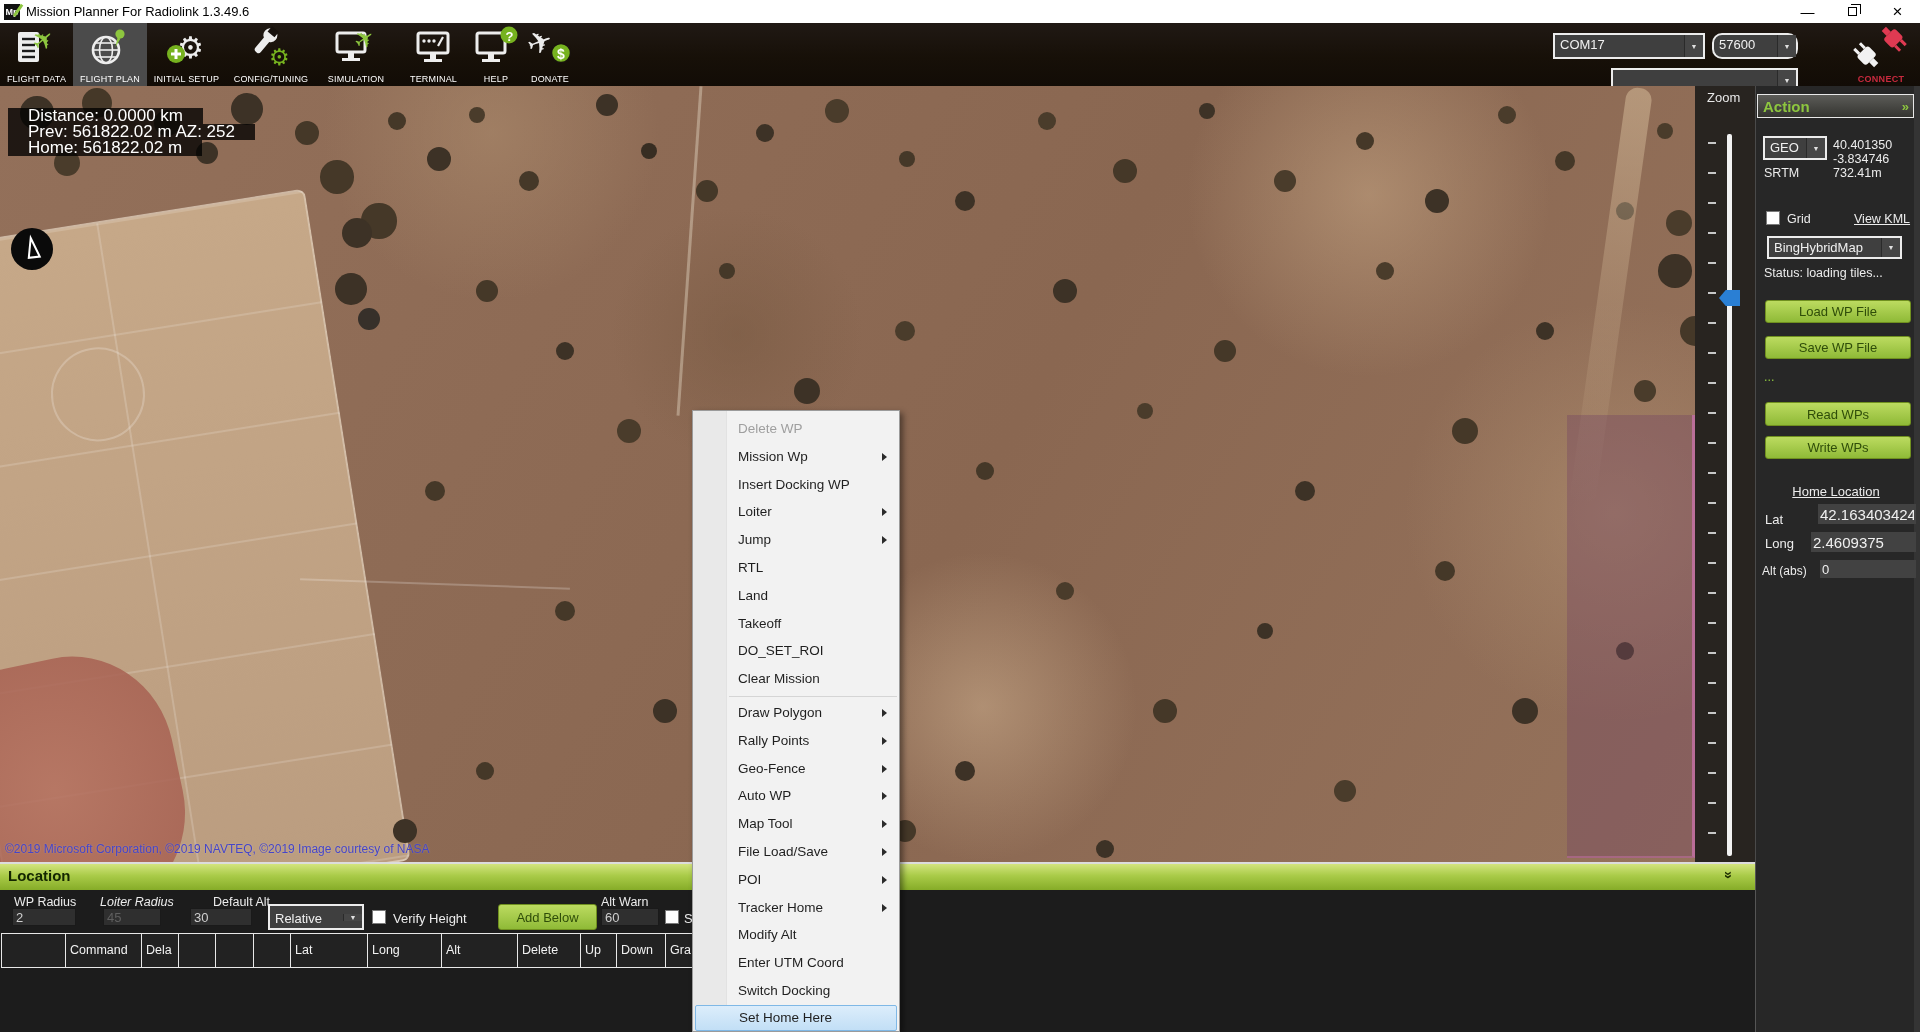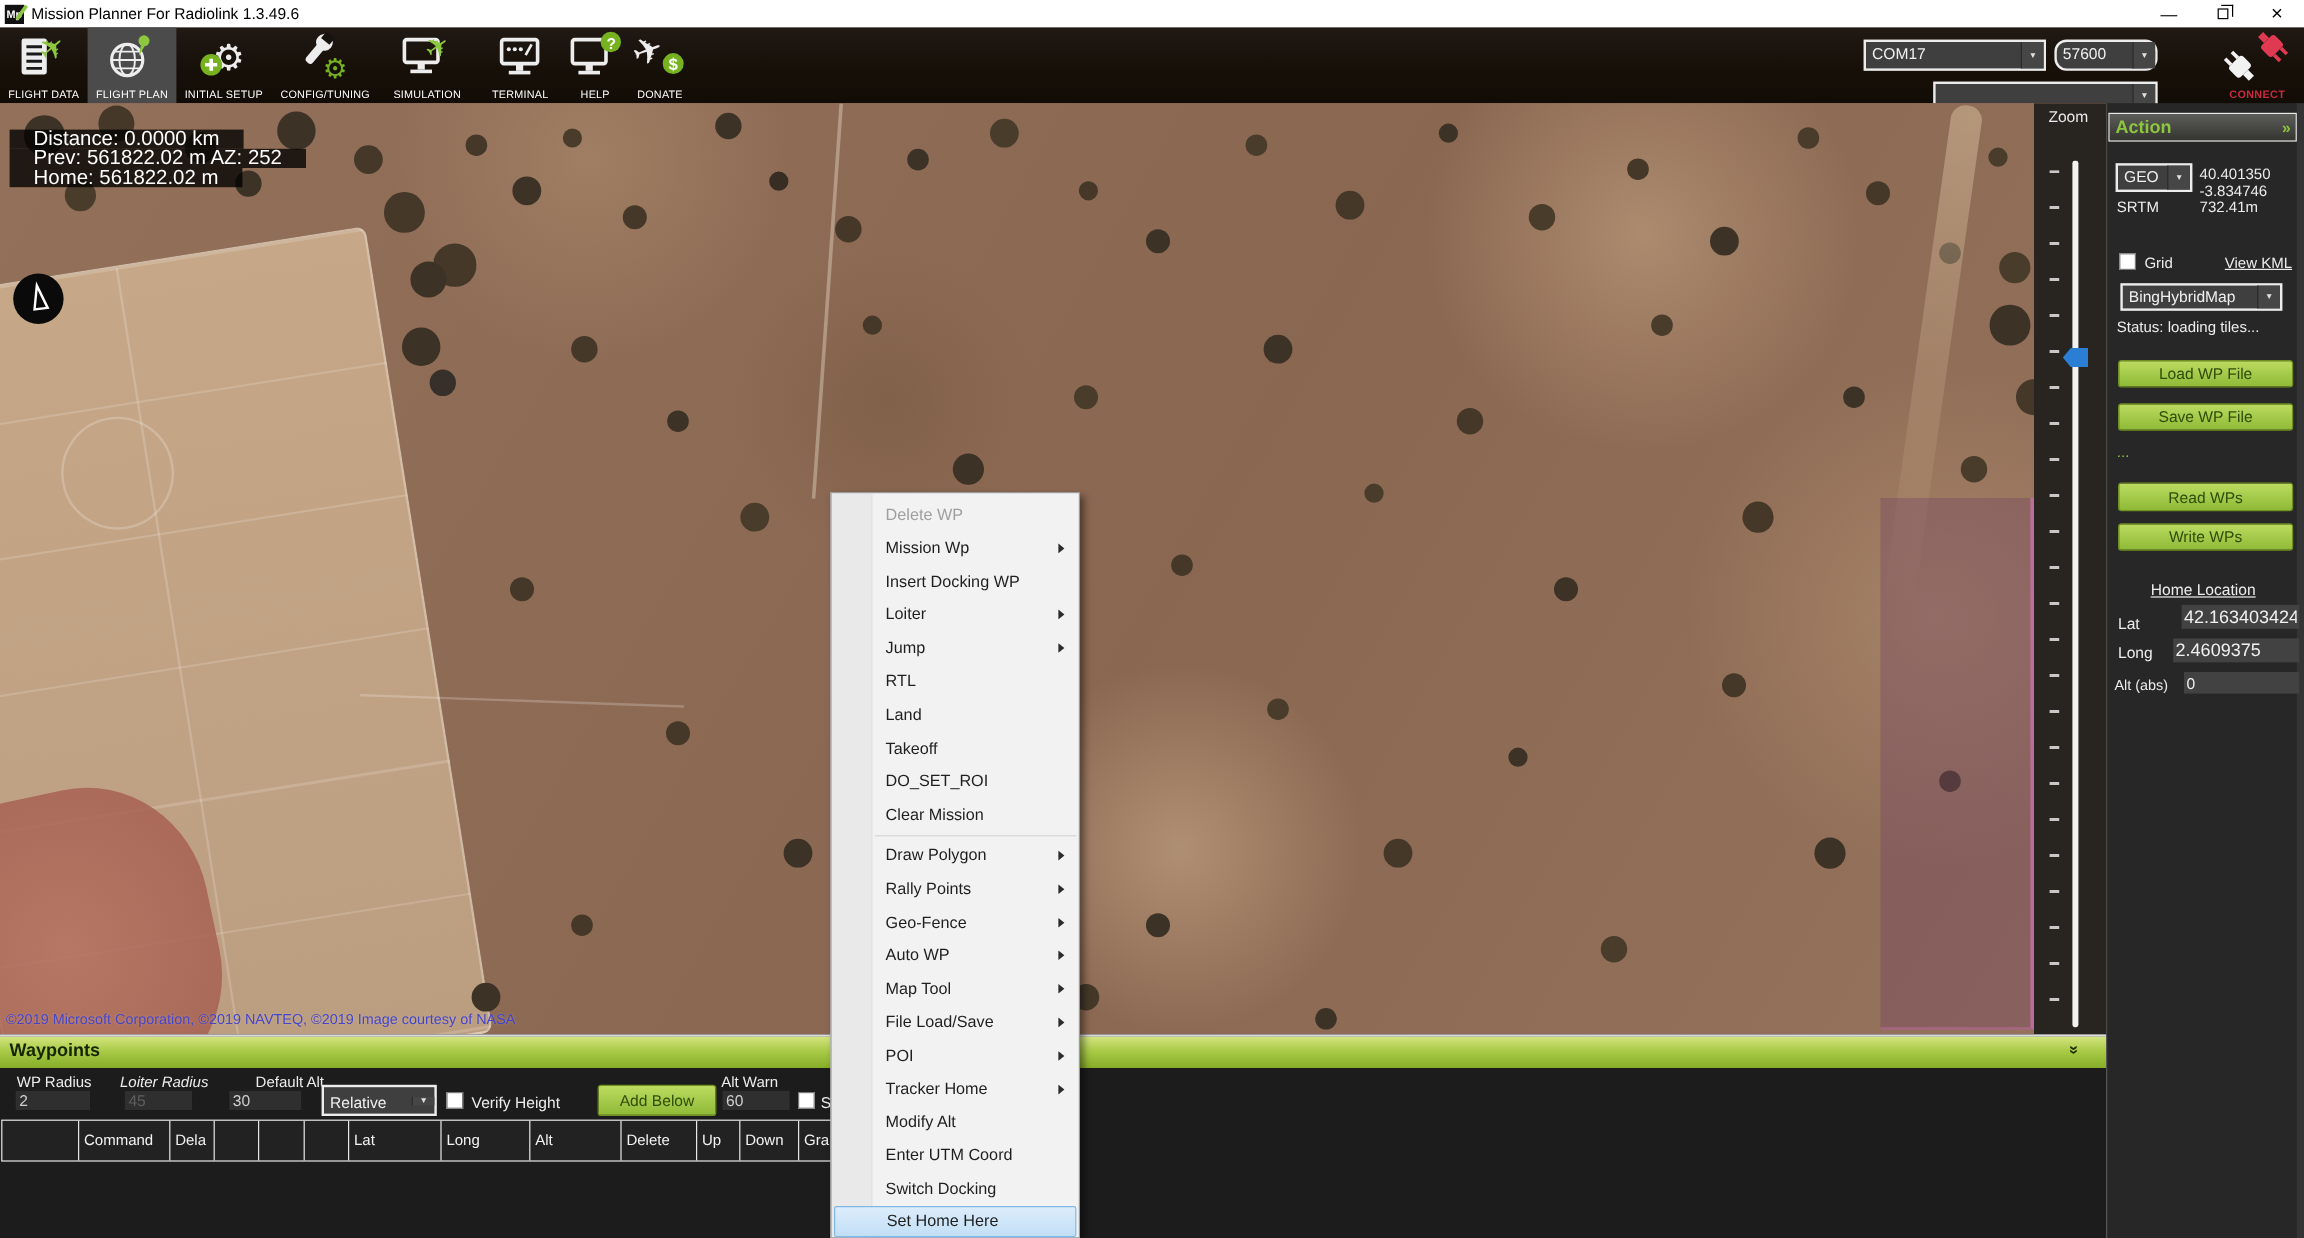--- a/index.html
+++ b/index.html
@@ -334,21 +334,21 @@
     <input class="ain" style="left: 62px; top: 418px; width: 98px; height: 20px; font-size: 15px;" value="42.163403424">
     <span class="alabel" style="left:9px;top:450px;font-size:13px;">Long</span>
     <input class="ain" style="left: 55px; top: 446px; width: 105px; height: 20px; font-size: 15px;" value="2.4609375">
     <span class="alabel" style="left:6px;top:478px;font-size:12px;">Alt (abs)</span>
     <input class="ain" style="left: 64px; top: 474px; width: 96px; height: 18px; font-size: 13px;" value="0">
   </div>
 
   <div class="wpanel">
     <div class="wtopline"></div>
     <div class="whead">
-      <span class="wtitle">Waypoints</span>
+      <span class="wtitle">Location</span>
       <span class="wchev">»</span>
     </div>
 
     <span class="wlabel" style="left:14px;top:33px;">WP Radius</span>
     <input class="win" style="left: 12px; top: 46px; width: 64px;" value="2">
     <span class="wlabel" style="left:100px;top:33px;font-style:italic;">Loiter Radius</span>
     <input class="win dis" style="left: 103px; top: 46px; width: 58px;" value="45">
     <span class="wlabel" style="left:185px;top:33px;margin-left:28px;">Default Alt</span>
     <input class="win" style="left: 190px; top: 46px; width: 62px;" value="30">
 

